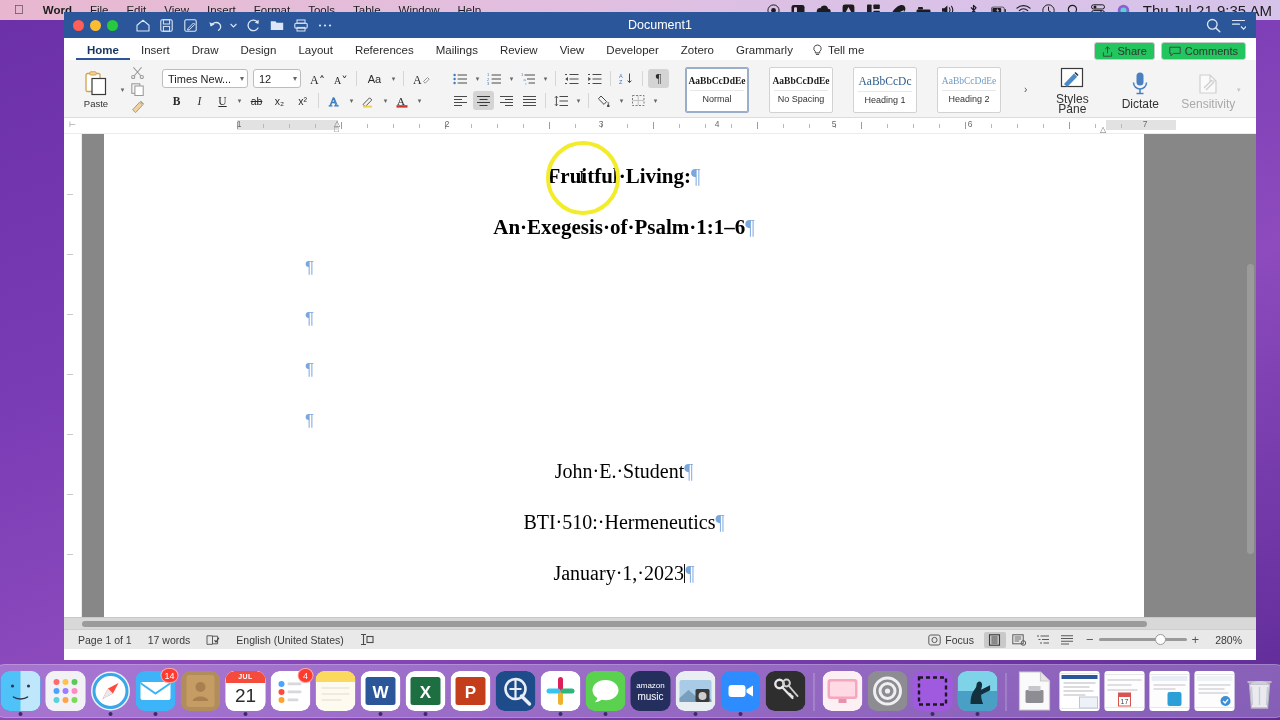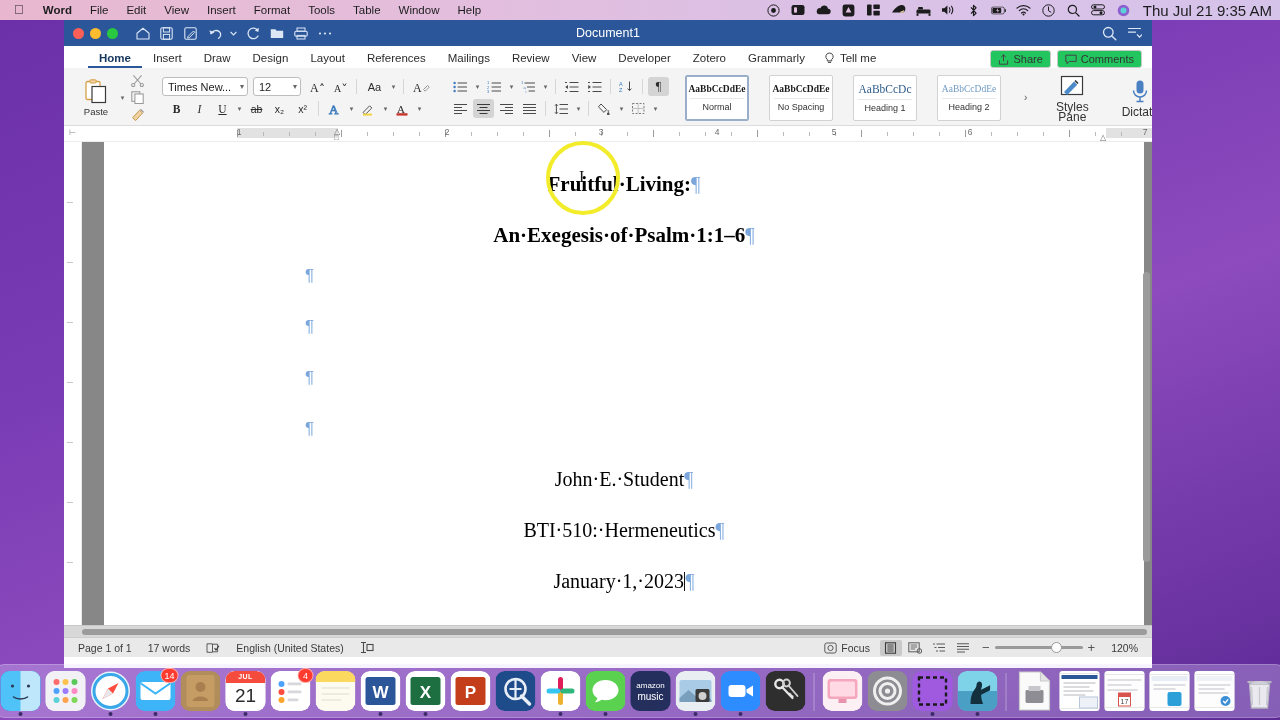--- a/index.html
+++ b/index.html
@@ -27,21 +27,21 @@
   #menubar .left { display: flex; align-items: center; padding-left: 8px; gap: 0px; }
   #menubar .mi { padding: 0 9px; line-height: 20px; white-space: nowrap; }
   #menubar .mi.bold { font-weight: bold; }
   #menubar .apple { padding: 0 10px 0 6px; font-size: 13px; line-height: 18px; }
   #menubar .right { margin-left: auto; display: flex; align-items: center; gap: 10px; padding-right: 8px; }
   #menubar .right .sicon { display: flex; align-items: center; justify-content: center; width: 15px; height: 15px; }
   #menubar .clock { font-size: 15px; white-space: nowrap; padding-left: 2px; }
 
   
   #word-window {
-    position: absolute; left: 64px; top: 20px; width: 1088px; height: 648px;
+    position: absolute; left: 64px; top: 12px; width: 1192px; height: 648px;
     background: #fff; overflow: hidden;
   }
 
   
   #titlebar {
     position: relative; height: 26px; width: 100%;
     background: #2b579a;
     display: flex; align-items: center;
   }
   .lights { display: flex; gap: 6px; padding-left: 9px; align-items: center; }
@@ -54,21 +54,21 @@
   #title-text {
     position: absolute; left: 0; right: 0; top: 0; height: 26px;
     display: flex; align-items: center; justify-content: center;
     color: #fff; font-size: 12.5px; pointer-events: none;
   }
   #titlebar .tb-right { margin-left: auto; padding-right: 10px; display: flex; align-items: center; gap: 10px; color: #dce6f5; }
 
   
   #ribbon-tabs {
     height: 22px; background: #fff; display: flex; align-items: flex-end;
-    padding-left: 24px; font-size: 11.5px; color: #2b2b2b; position: relative;
+    padding-left: 12px; font-size: 11.5px; color: #2b2b2b; position: relative;
   }
   #ribbon-tabs .tab {
     padding: 0 11px; height: 20px; line-height: 20px; white-space: nowrap;
     border-bottom: 2px solid transparent;
   }
   #ribbon-tabs .tab.active { font-weight: bold; color: #15365f; border-bottom-color: #2b579a; }
   #ribbon-tabs .tellme { display: flex; align-items: center; gap: 5px; padding: 0 8px; height: 20px; }
   #ribbon-tabs .tb-actions { margin-left: auto; display: flex; gap: 6px; padding-right: 10px; align-items: center; }
   .pillbtn {
     display: flex; align-items: center; gap: 4px;
@@ -912,21 +912,21 @@
               <path d="M1 1.8h12M1 4.5h12M1 7.2h12M1 9.9h8" stroke="#5a5a5a" stroke-width="1.05"></path>
             </svg>
         </span>
         <span id="zoomslider">
           <span style="font-size:13px; color:#555">−</span>
           <span id="ztrack">
             <span id="zknob"></span>
           </span>
           <span style="font-size:13px; color:#555">+</span>
         </span>
-        <span class="sb">120%</span>
+        <span class="sb">280%</span>
       </span>
     </div>
   </div>
 
   <div id="annot-circle"></div>
   <div id="ibeam">I</div>
 
   <div id="dock">
 
     <div class="dockitem">

